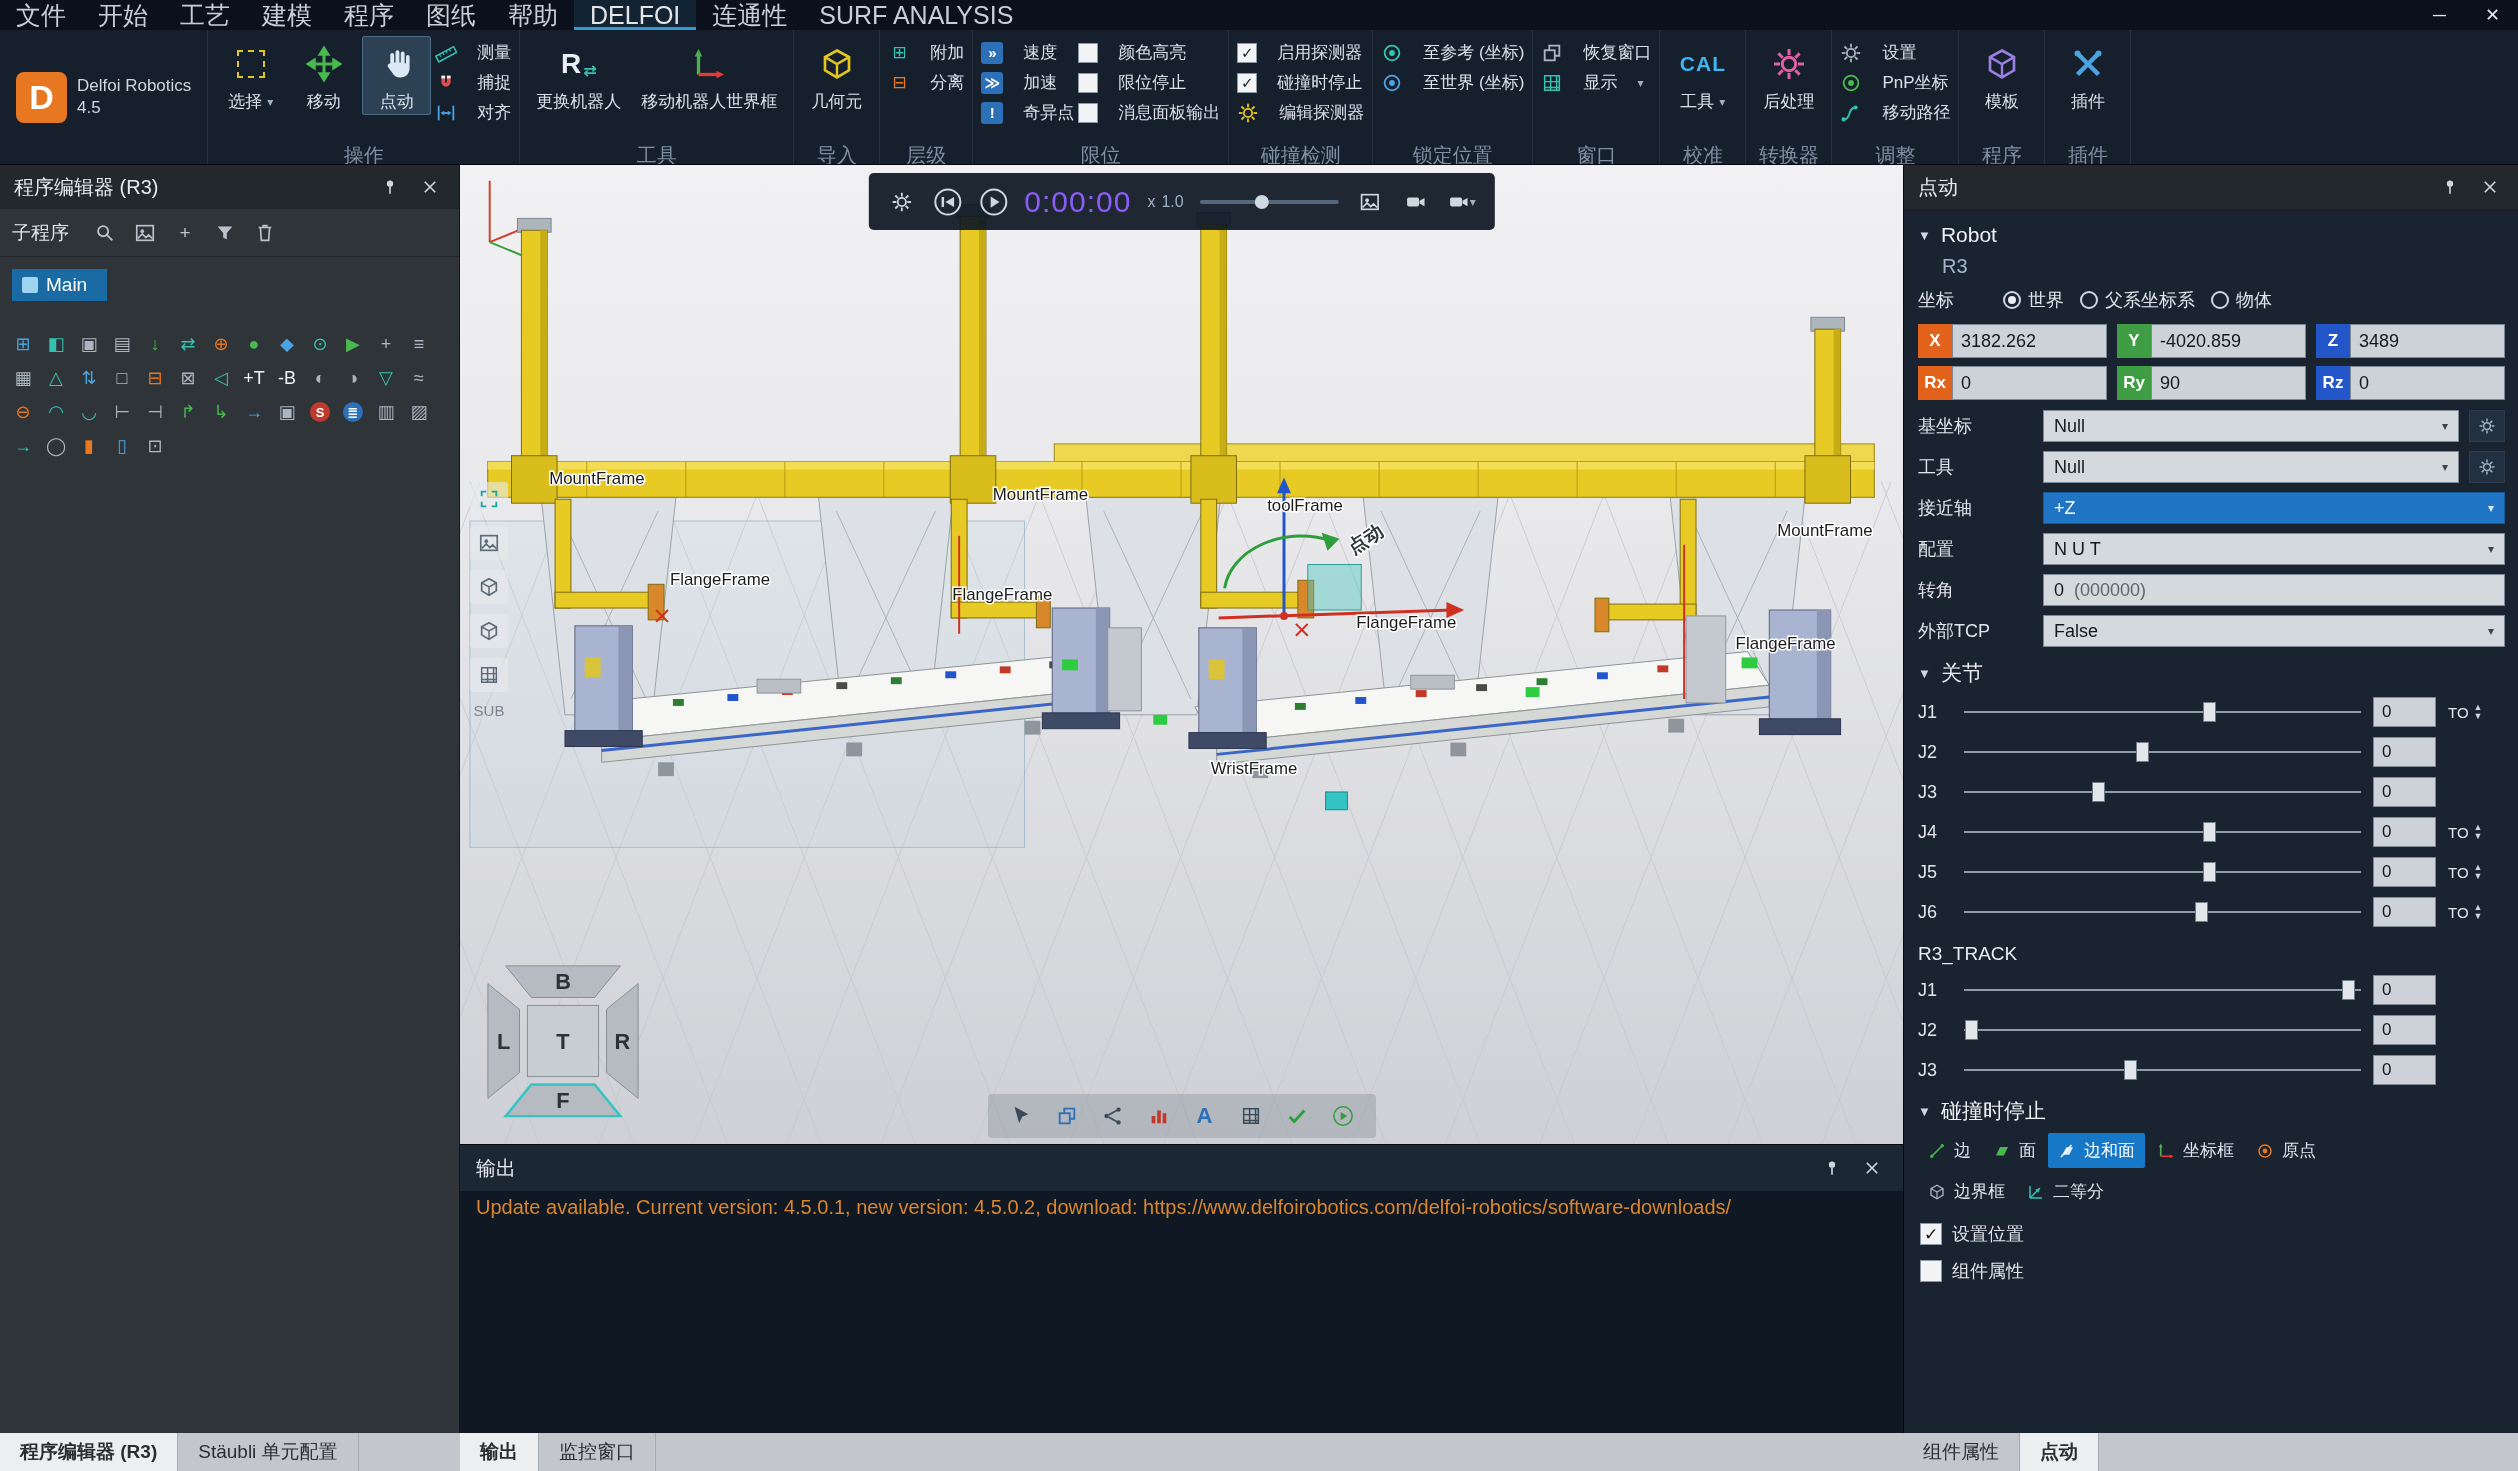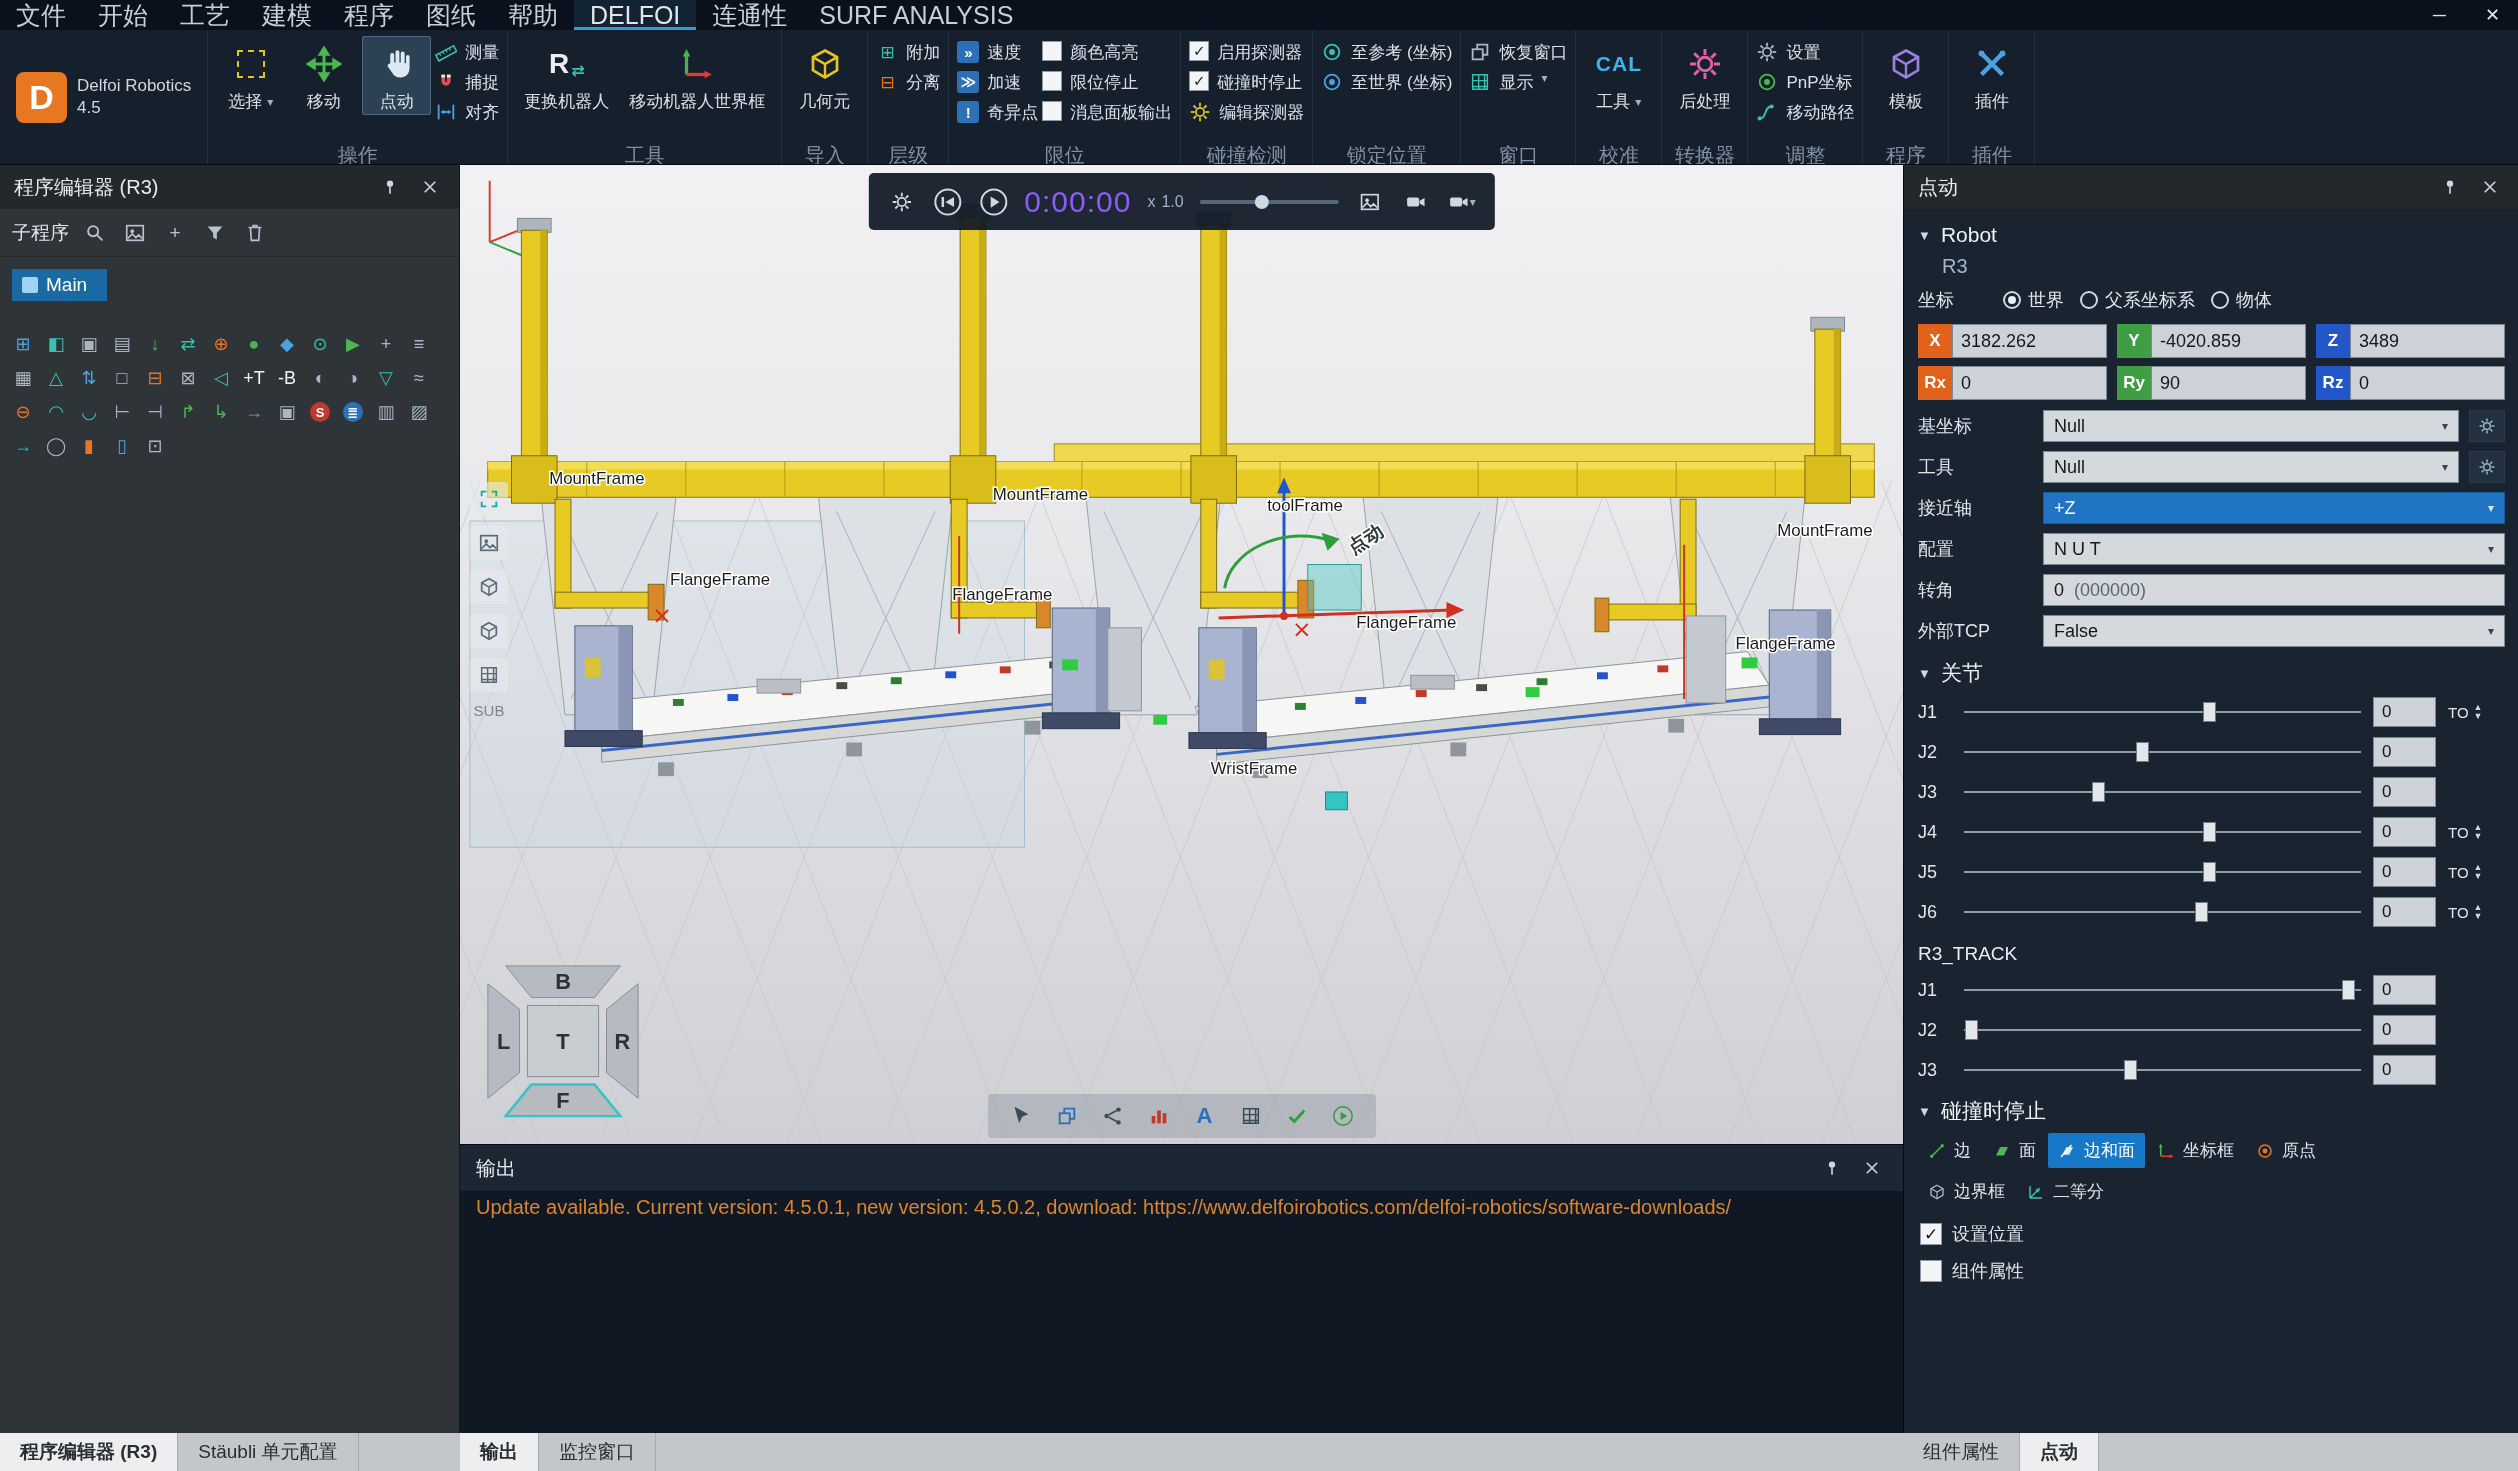--- a/index.html
+++ b/index.html
@@ -17,21 +17,21 @@
   
   .ribbon{height:135px;background:#16202c;display:flex;border-bottom:1px solid #05080c;overflow:hidden;flex:0 0 auto}
   .rgroup{display:flex;flex-direction:column;padding:6px 8px 2px;border-right:1px solid #233140}
   .rbody{flex:1;display:flex;align-items:flex-start;gap:4px}
   .rlabel{text-align:center;font-size:20px;color:#7f90a2;padding-top:2px;height:22px;white-space:nowrap}
   .rbig{display:flex;flex-direction:column;align-items:center;gap:5px;padding:7px 8px 2px;border-radius:3px;
         font-size:17px;color:#d9e0e7;min-width:69px;text-align:center;white-space:nowrap}
   .rbig .bigicon{width:42px;height:42px;display:flex;align-items:center;justify-content:center}
   .rbig.selected{background:#2c4254;box-shadow:inset 0 0 0 1px #4c6b85}
   .rsmall-col{display:flex;flex-direction:column;gap:7px;padding-top:5px}
-  .rsmall{display:flex;align-items:flex-start;gap:8px;font-size:17px;color:#d9e0e7;white-space:nowrap}
+  .rsmall{display:flex;align-items:center;gap:20px;font-size:17px;color:#d9e0e7;white-space:nowrap}
   .rsmall .sic{width:22px;height:22px;display:flex;align-items:center;justify-content:center;font-size:17px}
   .cbx{width:20px;height:20px;background:#f2f4f6;border:1px solid #8a97a4;display:flex;align-items:center;
        justify-content:center;font-size:15px;color:#17202b;flex:0 0 auto}
   .chip-ic{width:22px;height:22px;border-radius:3px;background:#2c70b8;color:#fff;display:flex;align-items:center;
        justify-content:center;font-size:15px;font-weight:bold;flex:0 0 auto}
   .dd-caret{font-size:12px;color:#9fb0c0}
   .logo-group{flex-direction:row;align-items:center;gap:10px;padding:0 16px}
   .logo-d{width:51px;height:51px;border-radius:8px;background:#e87722;color:#fff;font-size:34px;font-weight:bold;
        display:flex;align-items:center;justify-content:center}
   .logo-text{display:flex;flex-direction:column;font-size:17px;color:#cfd6dd;line-height:22px}
@@ -53,21 +53,21 @@
   .main{flex:1;display:flex;min-height:0}
 
   
   .left-panel{width:460px;background:#2f3438;border-right:1px solid #11161b;display:flex;flex-direction:column;flex:0 0 auto}
   .panel-header{height:44px;background:#23282c;display:flex;align-items:center;gap:10px;padding:0 14px;
        font-size:20px;color:#e6ebef;flex:0 0 auto}
   .ph-title{flex:1;white-space:nowrap;overflow:hidden}
   .ph-btn{width:30px;height:30px;display:flex;align-items:center;justify-content:center;color:#cfd6dc}
   .editor-toolrow{height:48px;display:flex;align-items:center;padding:0 12px;gap:12px;font-size:19px;
        color:#dfe5ea;border-bottom:1px solid #24282c}
-  .et-label{}
+  .et-label{margin-right:10px}
   .et-btn{width:28px;height:28px;display:flex;align-items:center;justify-content:center;color:#b9c3cc;font-size:19px}
   .main-chip{margin:12px 12px 4px;display:inline-flex;align-items:center;gap:8px;background:#1a6aa3;color:#fff;
        font-size:19px;padding:5px 20px 5px 10px;width:max-content}
   .main-chip .mi{width:16px;height:16px;background:#9fd4f0;border-radius:2px}
   .icon-grid{padding:26px 10px 6px;display:flex;flex-direction:column;gap:8px}
   .ig-row{display:flex;gap:7px;flex-wrap:nowrap}
   .ig{width:26px;height:26px;display:flex;align-items:center;justify-content:center;font-size:18px}
   .badge{width:20px;height:20px;border-radius:50%;background:#c0392b;color:#fff;font-size:13px;display:flex;
        align-items:center;justify-content:center;font-weight:bold}
   .badge.blue{background:#2c70b8}

